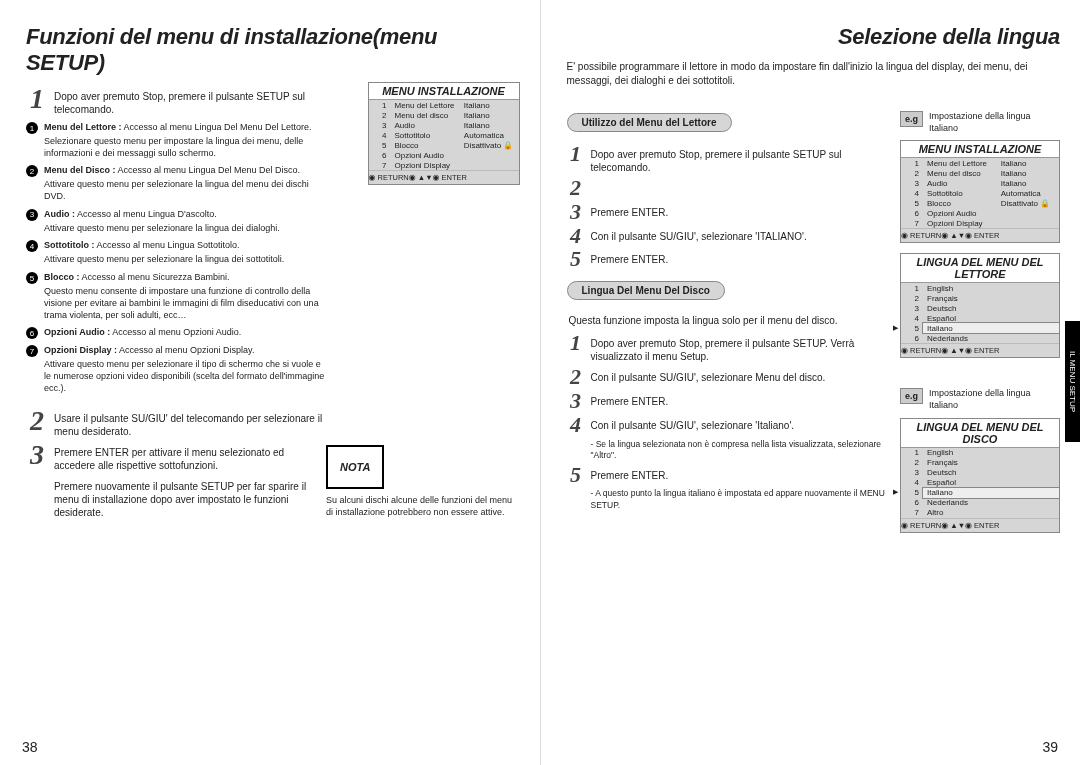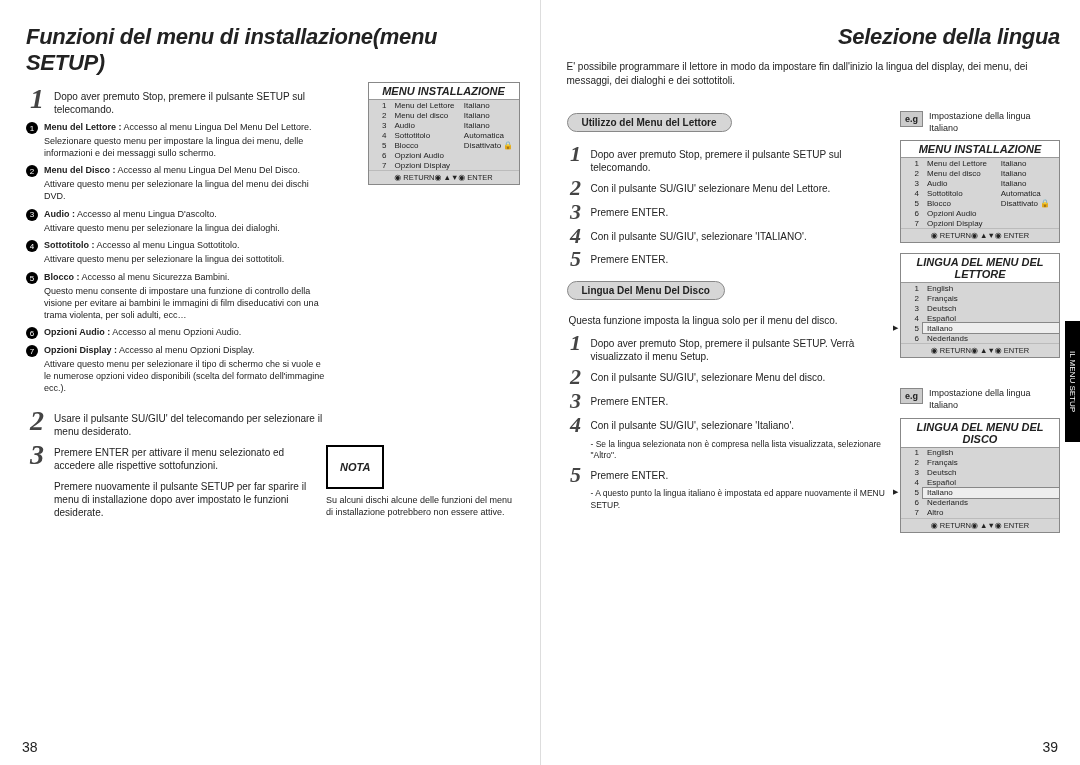--- a/index.html
+++ b/index.html
@@ -15,21 +15,21 @@
   .txt{font-size:10px;flex:1;padding-top:4px;line-height:1.3}
   .bullet{display:flex;gap:6px;font-size:9px;margin:6px 0 2px 0}
   .circ{width:12px;height:12px;border-radius:50%;background:#000;color:#fff;font-size:8px;display:flex;align-items:center;justify-content:center;flex-shrink:0}
   .bdesc{font-size:9px;margin:0 0 0 18px;line-height:1.3}
   .notabox{display:inline-block;border:2px solid #000;padding:14px 12px;font-style:italic;font-weight:700;font-size:11px;margin-bottom:6px}
   .notetxt{font-size:9px;line-height:1.3}
   .osd{background:#d6d6d6;border:1px solid #888;font-size:8px}
   .osd .hdr{background:#fff;border-bottom:1px solid #999;text-align:center;font-weight:700;font-style:italic;font-size:11px;padding:2px}
   .osd table{width:100%;border-collapse:collapse}
   .osd td{padding:.5px 4px;white-space:nowrap}
-  .osd .ft{display:flex;justify-content:center;padding:2px 0;font-size:7.5px;border-top:1px solid #bbb}
+  .osd .ft{display:flex;justify-content:flex-start;padding:2px 0;font-size:7.5px;border-top:1px solid #bbb}
   .osd .ft span::before{content:"◉";margin-right:2px;font-size:8px}
   .sel td:first-child{position:relative}
   .sel td:first-child::before{content:"▶";position:absolute;left:-8px;font-size:7px}
   .selrow{background:#eee;outline:1px solid #888}
   .subhdr{display:inline-block;background:#d6d6d6;border:1px solid #888;border-radius:10px;padding:3px 14px;font-size:10px;font-weight:600;margin:8px 0}
   .egbox{display:flex;gap:6px;margin:6px 0;align-items:flex-start}
   .eg{background:#ccc;border:1px solid #888;font-size:9px;font-weight:700;padding:2px 4px}
   .egtxt{font-size:9px;line-height:1.3}
   .tab{position:absolute;right:0;top:42%;background:#000;color:#fff;font-size:8px;padding:30px 3px;writing-mode:vertical-rl}
   .pnum{position:absolute;bottom:10px;font-size:14px}
@@ -164,21 +164,20 @@
     <div class="twocol">
       <div style="flex:1">
         <div class="subhdr">Utilizzo del Menu del Lettore</div>
         <div id="s1">
             <div class="row">
               <div class="num small">1</div>
               <div class="txt">Dopo aver premuto Stop, premere il pulsante SETUP sul telecomando.</div>
             </div>
             <div class="row">
               <div class="num small">2</div>
-              <div class="txt">Con il pulsante SU/GIU' selezionare Menu del Lettore.</div>
             </div>
             <div class="row">
               <div class="num small">3</div>
               <div class="txt">Premere ENTER.</div>
             </div>
             <div class="row">
               <div class="num small">4</div>
               <div class="txt">Con il pulsante SU/GIU', selezionare 'ITALIANO'.</div>
             </div>
             <div class="row">

